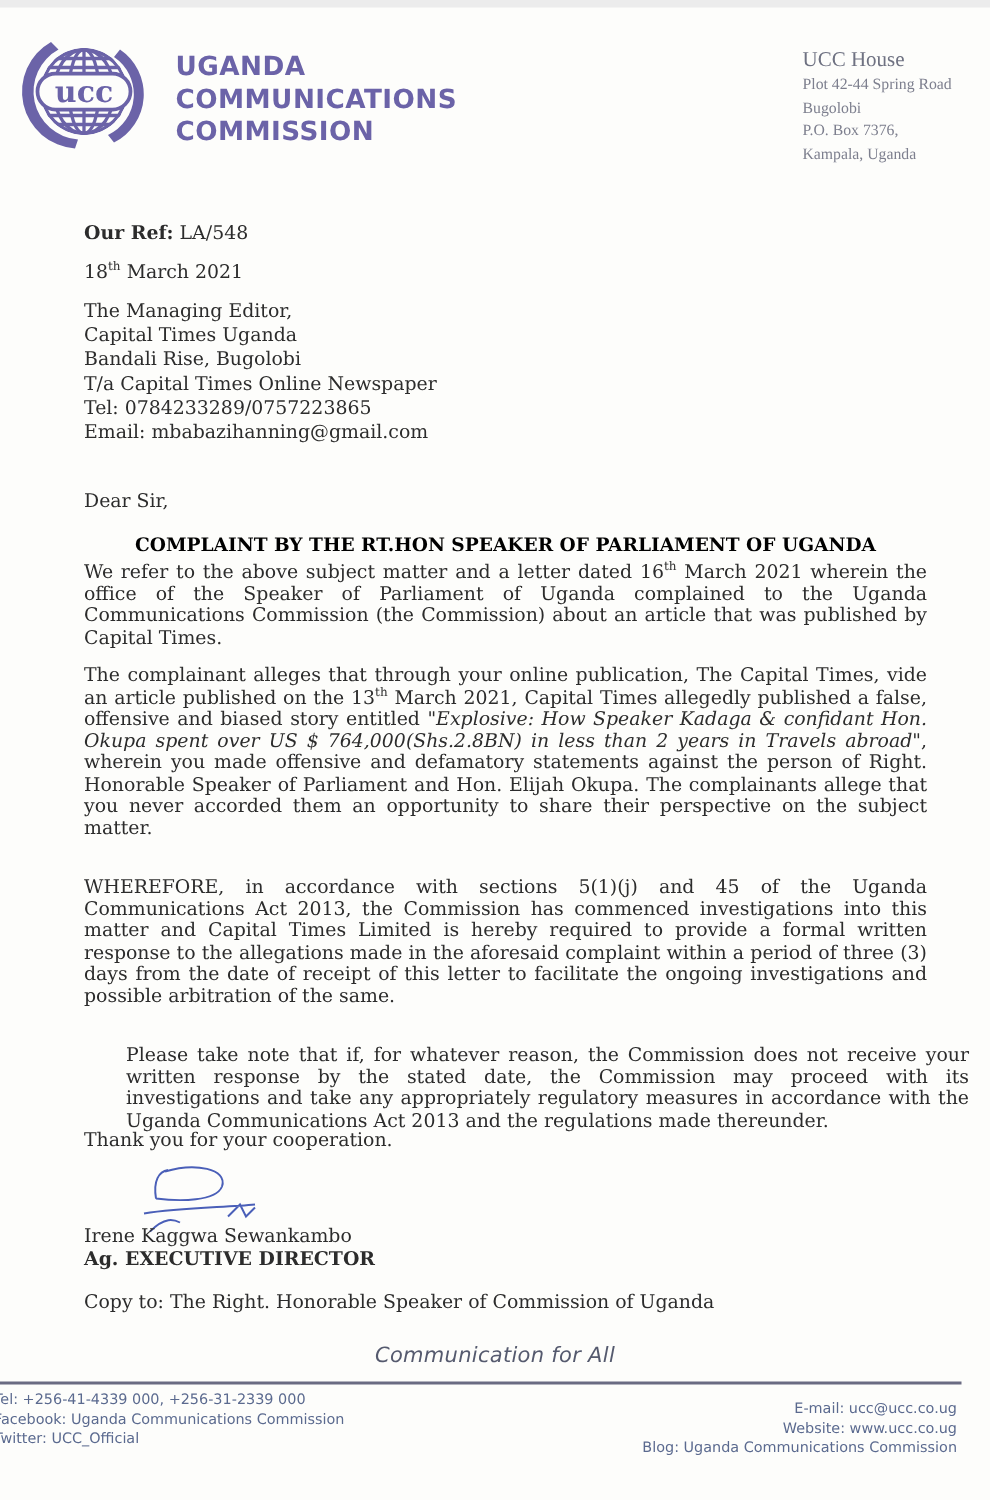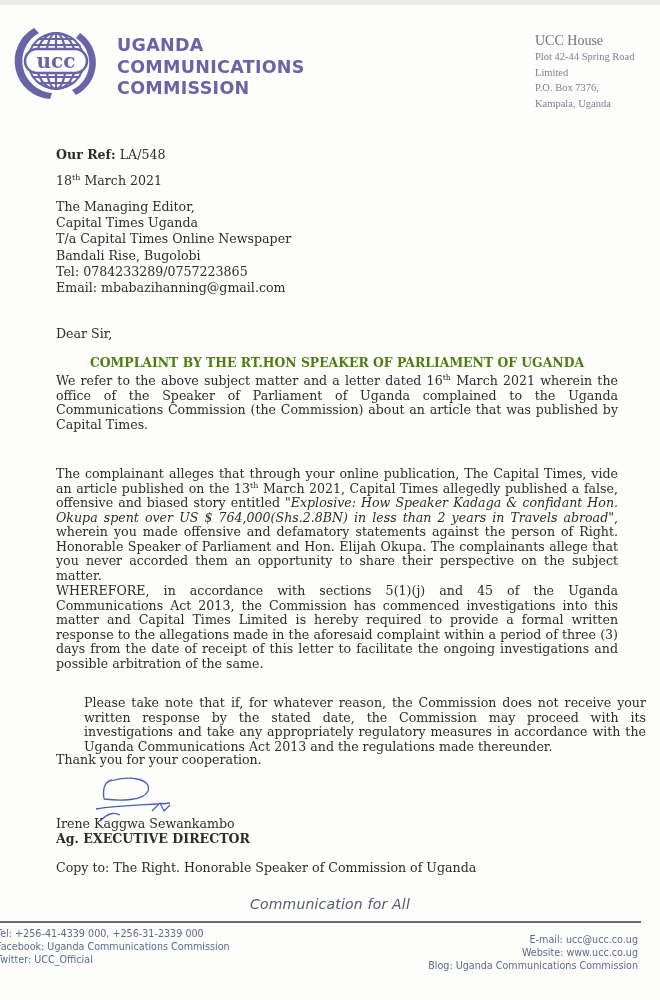--- a/index.html
+++ b/index.html
@@ -28,28 +28,28 @@
   .body-text { position: absolute; left: 56px; font-size: 12.6px; line-height: 15.2px; color: #2c2c2c; }
   .ref { top: 147px; }
   .ref b { font-weight: bold; }
   .date { top: 173px; }
   sup { font-size: 8px; line-height: 0; vertical-align: super; }
   .addressee { top: 199px; line-height: 16.2px; }
   .addressee div { white-space: nowrap; }
   .salutation { top: 326px; }
   .subject {
     position: absolute; left: 56px; width: 562px; top: 355px; text-align: center;
-    font-weight: bold; font-size: 12.4px; color: #4d7c0f; white-space: nowrap;
+    font-weight: bold; font-size: 12.4px; color: #000000; white-space: nowrap;
   }
   .para {
     position: absolute; left: 56px; width: 562px;
     font-size: 12.6px; line-height: 14.5px; text-align: justify; color: #2c2c2c;
   }
   .p1 { top: 374px; }
-  .p2 { top: 443px; margin-top: 24px; }
+  .p2 { top: 443px; }
   .p3 { top: 584px; }
   .p4 { top: 696px; margin-left: 28px; }
   .thanks { top: 752px; text-align: right; }
   .signer { top: 816px; line-height: 15px; }
   .signer .title { font-weight: bold; }
   .copy { top: 860px; }
   .signature { position: absolute; left: 90px; top: 775px; width: 90px; height: 50px; }
 
   .tagline {
     position: absolute; left: 0; width: 660px; top: 896px; text-align: center;
@@ -96,37 +96,37 @@
 
 <div class="org-name">
   <div>UGANDA</div>
   <div>COMMUNICATIONS</div>
   <div>COMMISSION</div>
 </div>
 
 <div class="address">
   <div class="house">UCC House</div>
   <div>Plot 42-44 Spring Road</div>
-  <div>Limited</div>
+  <div>Bugolobi</div>
   <div>P.O. Box 7376,</div>
   <div>Kampala, Uganda</div>
 </div>
 
 <div class="body-text ref">
   <b>Our Ref:</b>
   <span>LA/548</span>
 </div>
 
 <div class="body-text date"><span>18</span><sup>th</sup> <span>March 2021</span></div>
 
 <div class="body-text addressee">
   <div>The Managing Editor,</div>
   <div>Capital Times Uganda</div>
+  <div>Bandali Rise, Bugolobi</div>
   <div>T/a Capital Times Online Newspaper</div>
-  <div>Bandali Rise, Bugolobi</div>
   <div>Tel: 0784233289/0757223865</div>
   <div>Email: mbabazihanning@gmail.com</div>
 </div>
 
 <div class="body-text salutation">Dear Sir,</div>
 
 <div class="subject">COMPLAINT BY THE RT.HON SPEAKER OF PARLIAMENT OF UGANDA</div>
 
 <div class="para p1"><span>We refer to the above subject matter and a letter dated 16</span><sup>th</sup><span> March 2021 wherein the office of the Speaker of Parliament of Uganda complained to the Uganda Communications Commission (the Commission) about an article that was published by Capital Times.</span></div>
 

